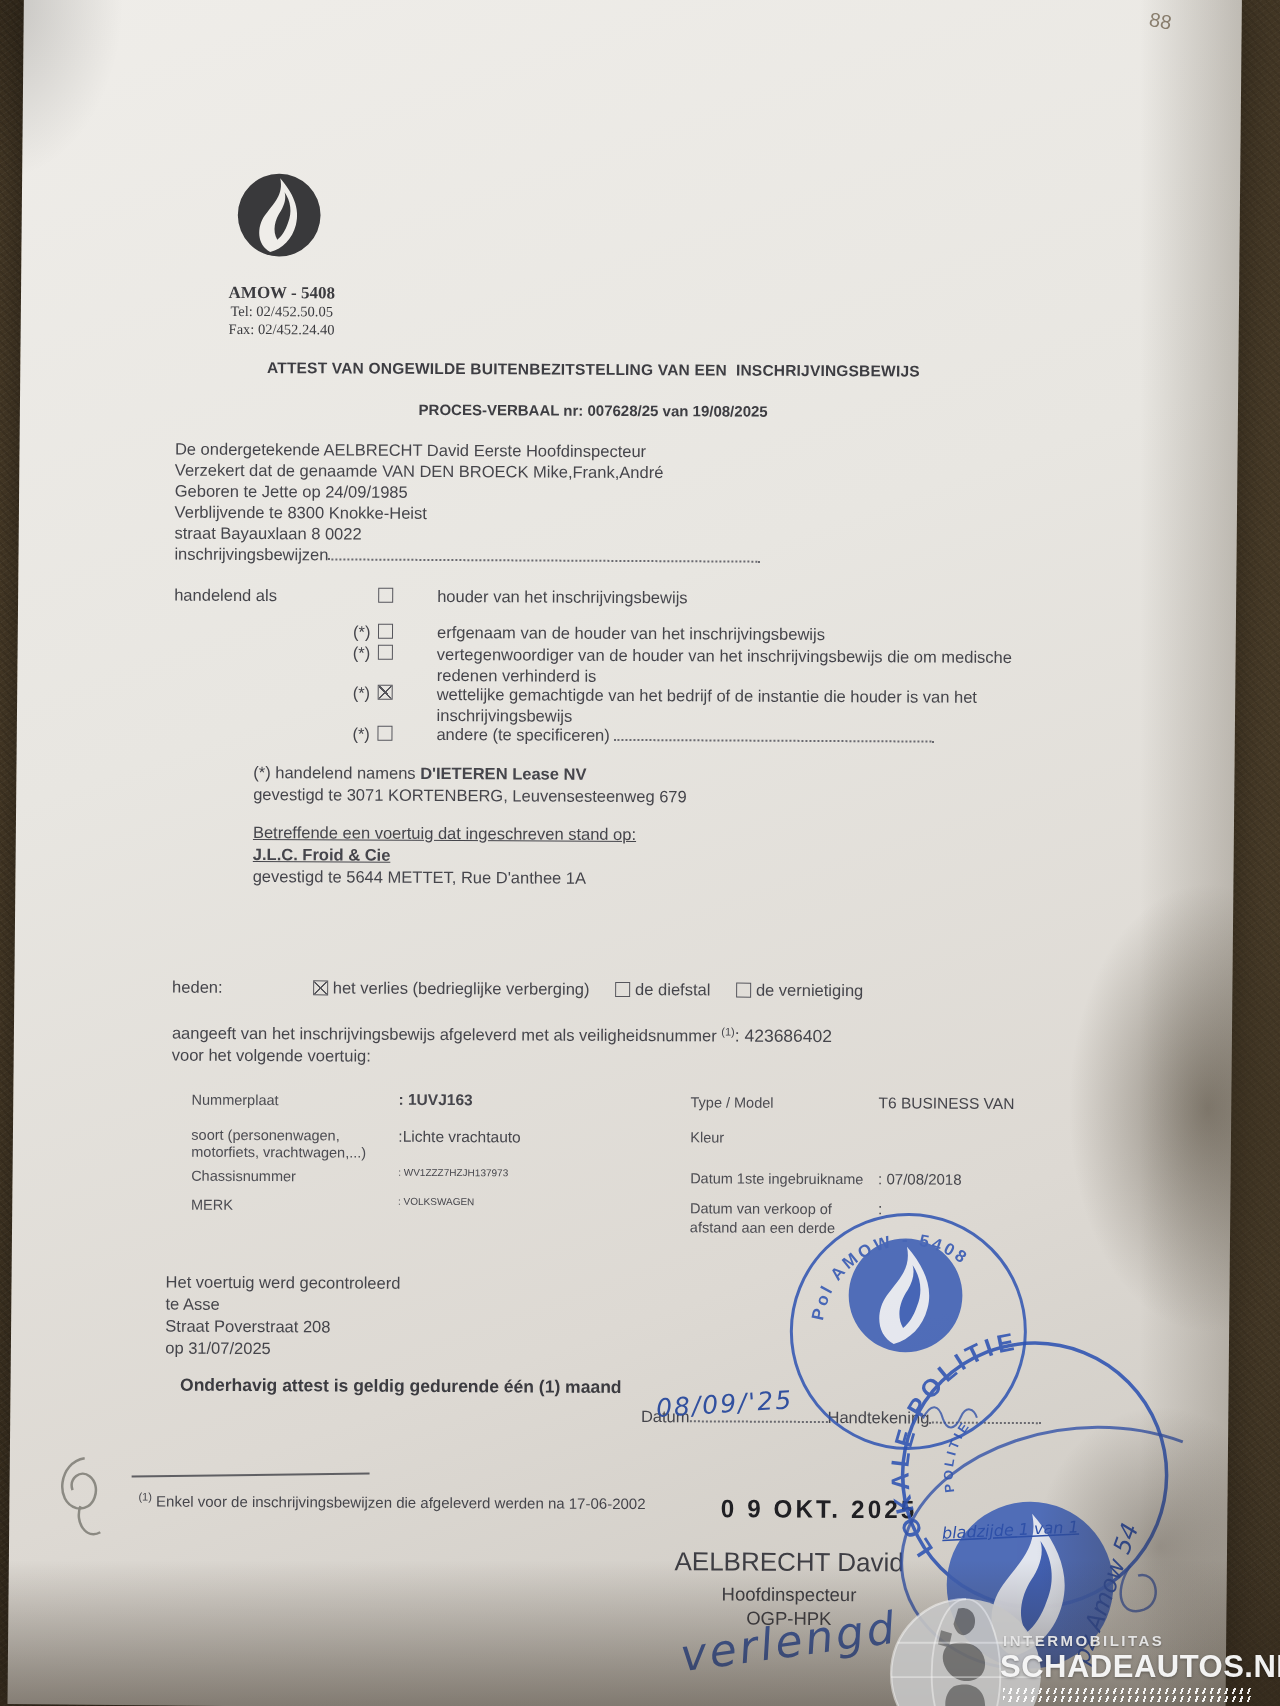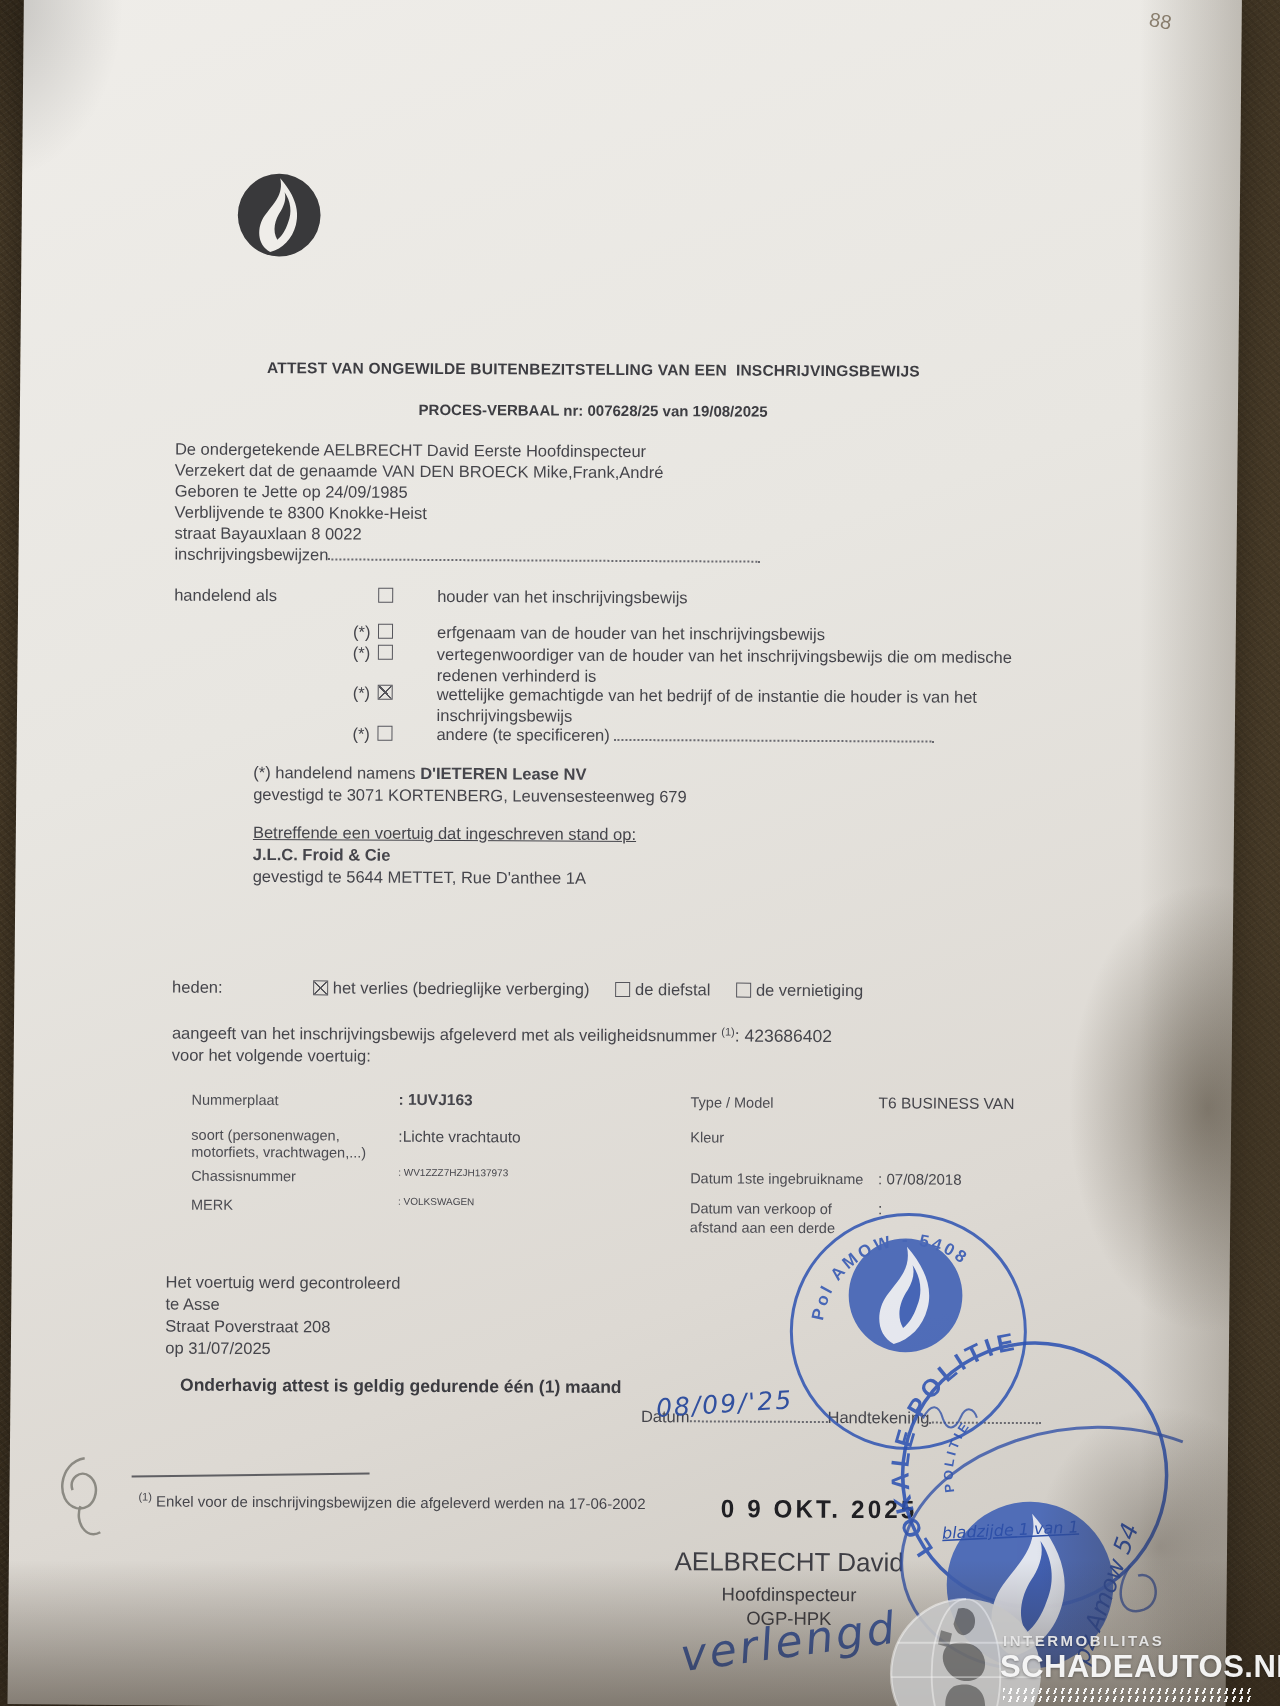--- a/index.html
+++ b/index.html
@@ -44,20 +44,25 @@
 
   <div class="paper"></div>
 
   <div class="content">
 
     <svg class="abs" style="left:236px;top:166px" width="88" height="96" viewBox="0 0 100 108">
       <circle cx="50" cy="54" r="47" fill="#39393b"></circle>
       <path d="M40 96 C25 88 24 68 34 54 C44 40 55 31 51 12 C65 28 74 46 69 65 C65 81 54 92 40 96 Z" fill="#efede9"></path>
       <path d="M48 82 C42 72 45 59 52 49 C56 42 58 35 56 28 C63 38 65 51 60 63 C57 72 53 78 48 82 Z" fill="#39393b"></path>
     </svg>
+    <div class="abs serif center" style="left:188px;top:283px;width:190px;line-height:18px;color:#3c3c40;">
+      <div class="b" style="font-size:17px">AMOW - 5408</div>
+      <div class="t14">Tel: 02/452.50.05</div>
+      <div class="t14">Fax: 02/452.24.40</div>
+    </div>
 
     <div class="abs title center" style="left:170px;top:358px;width:850px;">ATTEST VAN ONGEWILDE BUITENBEZITSTELLING VAN EEN  INSCHRIJVINGSBEWIJS</div>
     <div class="abs center b t15" style="left:170px;top:399px;width:850px;color:#3d3d42;">PROCES-VERBAAL nr: 007628/25 van 19/08/2025</div>
 
     <div class="abs t16 lh21" style="left:177px;top:438px;">
       <div>De ondergetekende AELBRECHT David Eerste Hoofdinspecteur</div>
       <div>Verzekert dat de genaamde VAN DEN BROECK Mike,Frank,André</div>
       <div>Geboren te Jette op 24/09/1985</div>
       <div>Verblijvende te 8300 Knokke-Heist</div>
       <div>straat Bayauxlaan 8 0022</div>
@@ -87,21 +92,21 @@
     <div class="abs t16" style="left:440px;top:723px;width:640px;">
       <span>andere (te specificeren)</span> <span class="dots" style="width:320px"></span>
     </div>
 
     <div class="abs t16" style="left:257px;top:762px;">
       <span>(*) handelend namens </span><span class="b">D'IETEREN Lease NV</span>
     </div>
     <div class="abs t16" style="left:257px;top:784px;">gevestigd te 3071 KORTENBERG, Leuvensesteenweg 679</div>
 
     <div class="abs t16" style="left:257px;top:822px;text-decoration:underline;">Betreffende een voertuig dat ingeschreven stand op:</div>
-    <div class="abs t16 b" style="left:257px;top:844px;">J.L.C. Froid &amp; Cie</div>
+    <div class="abs t16 b" style="left:257px;top:844px;text-decoration:underline;">J.L.C. Froid &amp; Cie</div>
     <div class="abs t16" style="left:257px;top:866px;">gevestigd te 5644 METTET, Rue D'anthee 1A</div>
 
     <div class="abs t16" style="left:177px;top:977px;">heden:</div>
     <div class="abs t16" style="left:318px;top:977px;display:flex;gap:26px;white-space:nowrap;">
       <span><span class="cb checked"></span> <span>het verlies (bedrieglijke verberging)</span></span>
       <span><span class="cb"></span> <span>de diefstal</span></span>
       <span><span class="cb"></span> <span>de vernietiging</span></span>
     </div>
 
     <div class="abs t16" style="left:177px;top:1022px;">

